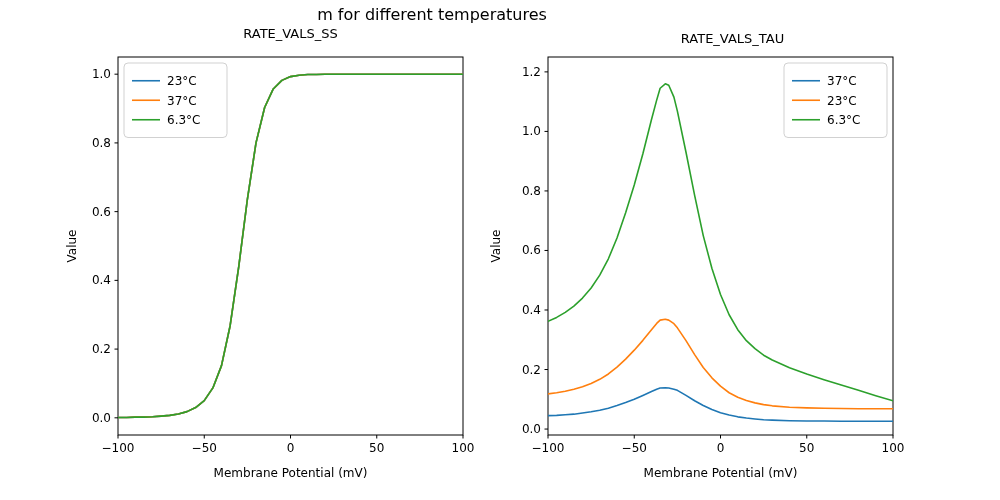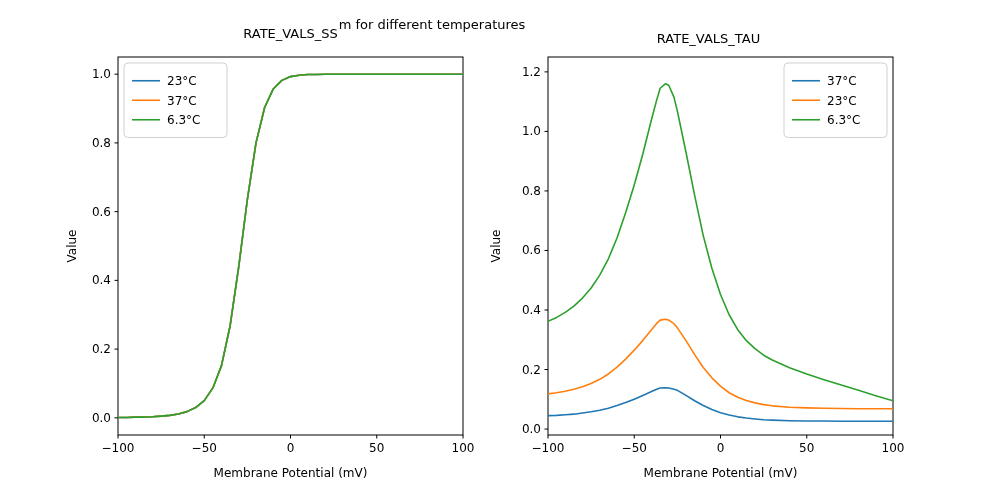--- a/index.html
+++ b/index.html
@@ -15,35 +15,35 @@
     overflow: hidden;
   }
   #figure {
     position: relative;
     width: 1000px;
     height: 500px;
     background: #ffffff;
   }
   #suptitle {
     position: absolute;
-    top: 17px;
+    top: 5px;
     left: 0;
     width: 864px;
     text-align: center;
-    font-size: 13px;
+    font-size: 16px;
     color: #000000;
   }
   .axes-title {
     position: absolute;
     text-align: center;
     font-size: 13px;
     color: #000000;
   }
   #title-left  { top: 26px; left: 118px; width: 345px; }
-  #title-right { top: 31px; left: 536px; width: 345px; }
+  #title-right { top: 31px; left: 560px; width: 345px; }
 
   svg { display: block; }
   #plot-svg {
     position: absolute;
     top: 0;
     left: 0;
   }
   .tick-label { font-size: 12px; fill: #000000; font-family: "DejaVu Sans", sans-serif; }
   .axis-label { font-size: 12px; fill: #000000; font-family: "DejaVu Sans", sans-serif; }
   .legend-label { font-size: 12px; fill: #000000; font-family: "DejaVu Sans", sans-serif; }

